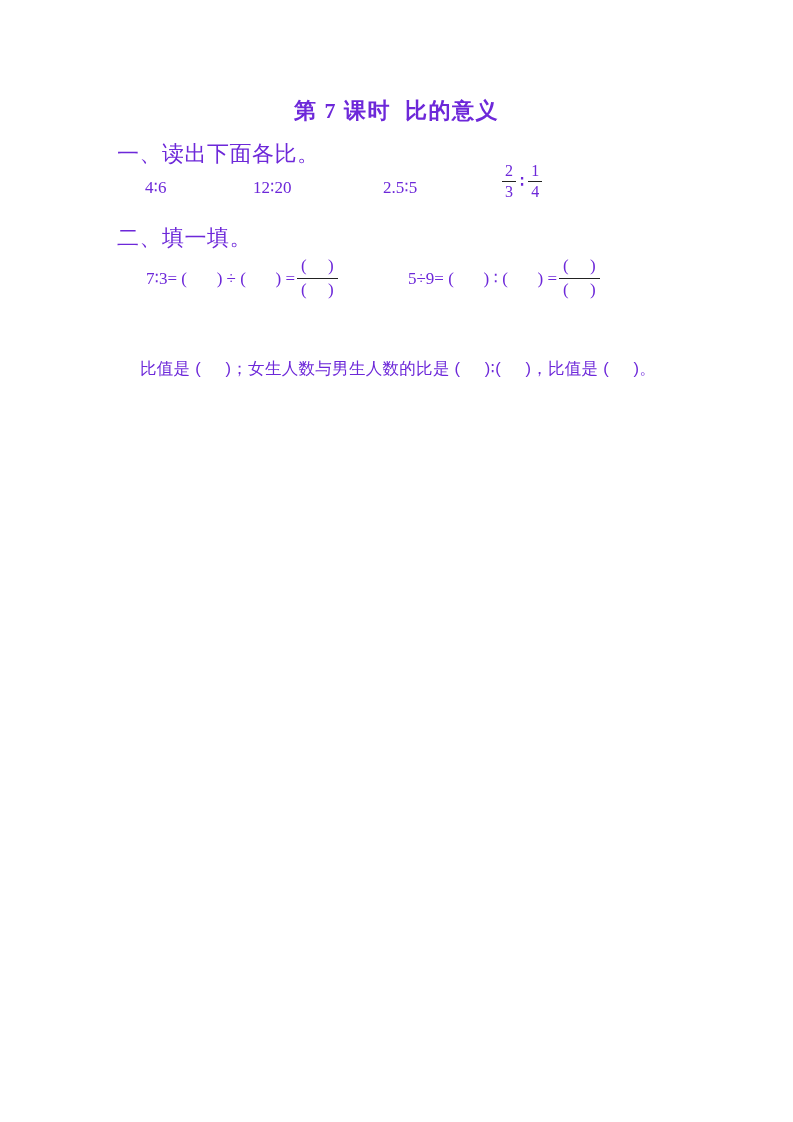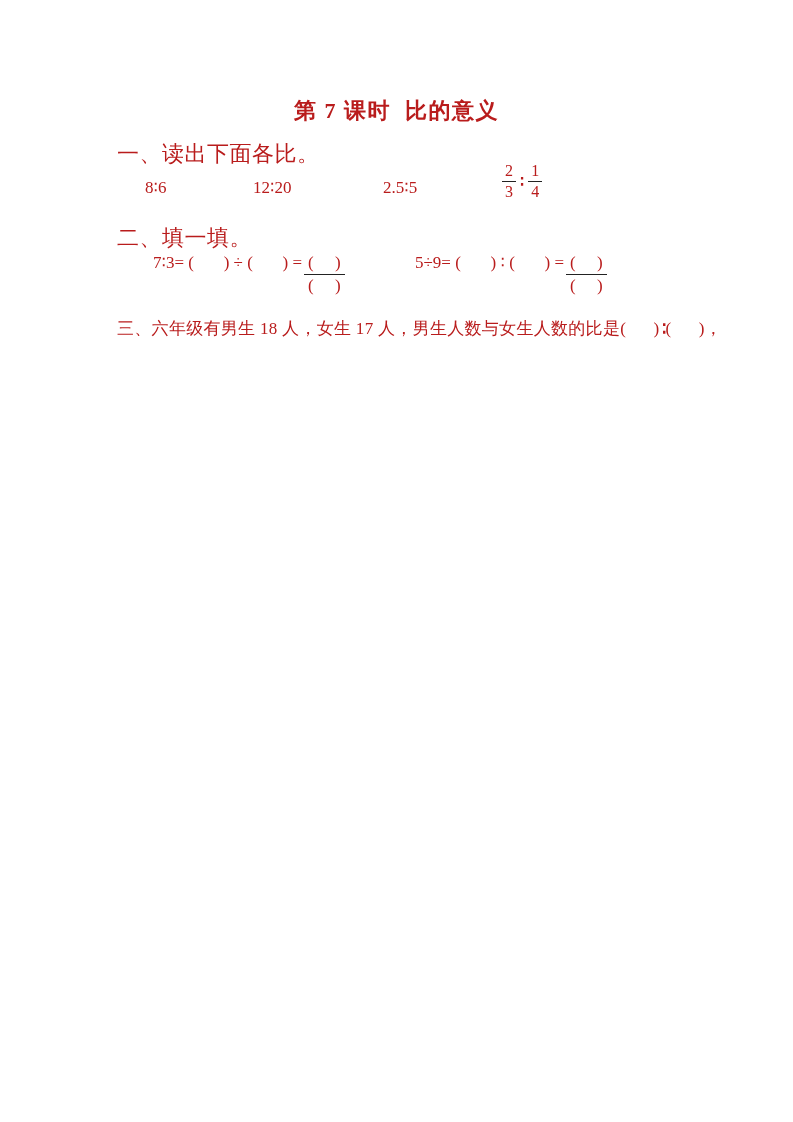--- a/index.html
+++ b/index.html
@@ -1,21 +1,21 @@
 <!DOCTYPE html>
 <html><head>
 <meta charset="utf-8">
 <style>
   html, body { margin: 0; padding: 0; background: #ffffff; }
   .page {
     position: relative;
     width: 793px;
     height: 1122px;
     background: #ffffff;
-    color: #b91c1c;
+    color: #6d28d9;
     font-family: "Liberation Serif", "DejaVu Serif", serif;
     overflow: hidden;
   }
   .title {
     position: absolute;
     top: 96px;
     left: 0;
     width: 100%;
     margin: 0;
     text-align: center;
@@ -58,24 +58,23 @@
     line-height: 1.25;
   }
   .vfrac .den { border-top: 1.4px solid #222; }
   .vfrac .num, .vfrac .den { padding: 0 3px; }
   .frac-colon { margin: 0 4px; font-weight: bold; }
   .equation {
     position: absolute;
     top: 252px;
     height: 52px;
     display: inline-flex;
-    align-items: flex-start;
+    align-items: center;
     font-size: 17px;
     white-space: pre;
-    margin-left: 7px;
   }
   .equation-a { left: 146px; }
   .equation-b { left: 408px; }
   .pfrac {
     display: inline-flex;
     flex-direction: column;
     align-items: center;
     line-height: 1.3;
     margin-left: 2px;
     white-space: pre;
@@ -98,21 +97,21 @@
 </style>
 </head>
 <body>
 
 <div class="page">
 
   <h1 class="title">第 7 课时  比的意义</h1>
 
   <div class="heading heading-s1">一、读出下面各比。</div>
 
-  <div class="ratio-item ratio-1">8∶6</div>
+  <div class="ratio-item ratio-1">4∶6</div>
   <div class="ratio-item ratio-2">12∶20</div>
   <div class="ratio-item ratio-3">2.5∶5</div>
 
   <div class="fraction-ratio">
     <span class="vfrac">
       <span class="num">2</span>
       <span class="den">3</span>
     </span>
     <span class="frac-colon">∶</span>
     <span class="vfrac">
@@ -132,15 +131,15 @@
   </div>
 
   <div class="equation equation-b">
     <span>5÷9= (       ) ∶ (       ) =</span>
     <span class="pfrac">
       <span class="num">(     )</span>
       <span class="den">(     )</span>
     </span>
   </div>
 
-  <div class="s3-line s3-line1">三、六年级有男生 18 人，女生 17 人，男生人数与女生人数的比是(      )∶(      )，</div>
+  <div class="s3-line s3-line2">比值是 (     )；女生人数与男生人数的比是 (     )∶(     )，比值是 (     )。</div>
 
 </div>
 
 </body></html>

